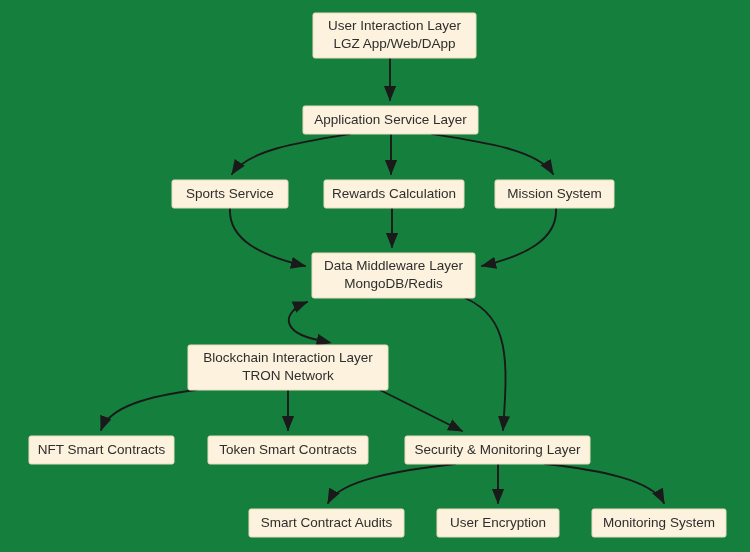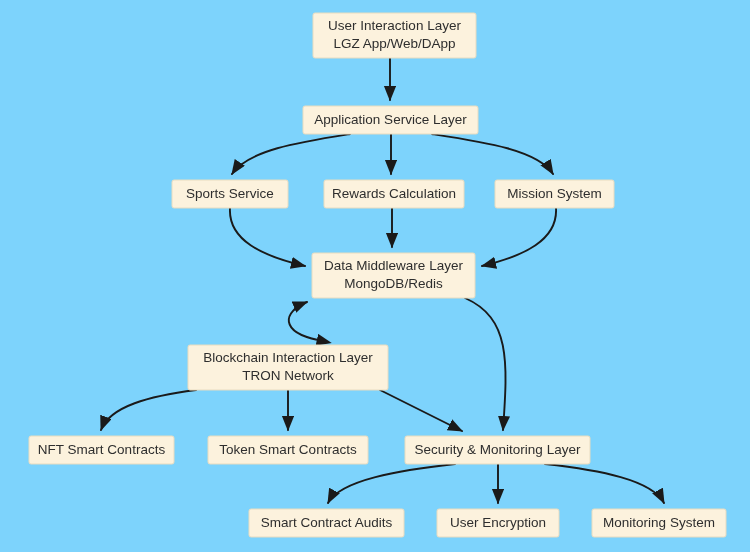--- a/index.html
+++ b/index.html
@@ -4,21 +4,21 @@
 <style>
   html, body {
     margin: 0;
     padding: 0;
     background: #ffffff;
   }
   #diagram-root {
     position: relative;
     width: 750px;
     height: 552px;
-    background: #7dd3fc;
+    background: #15803d;
     font-family: "Liberation Sans", sans-serif;
     overflow: hidden;
   }
   svg.flow-canvas {
     position: absolute;
     top: 0;
     left: 0;
     width: 750px;
     height: 552px;
   }

